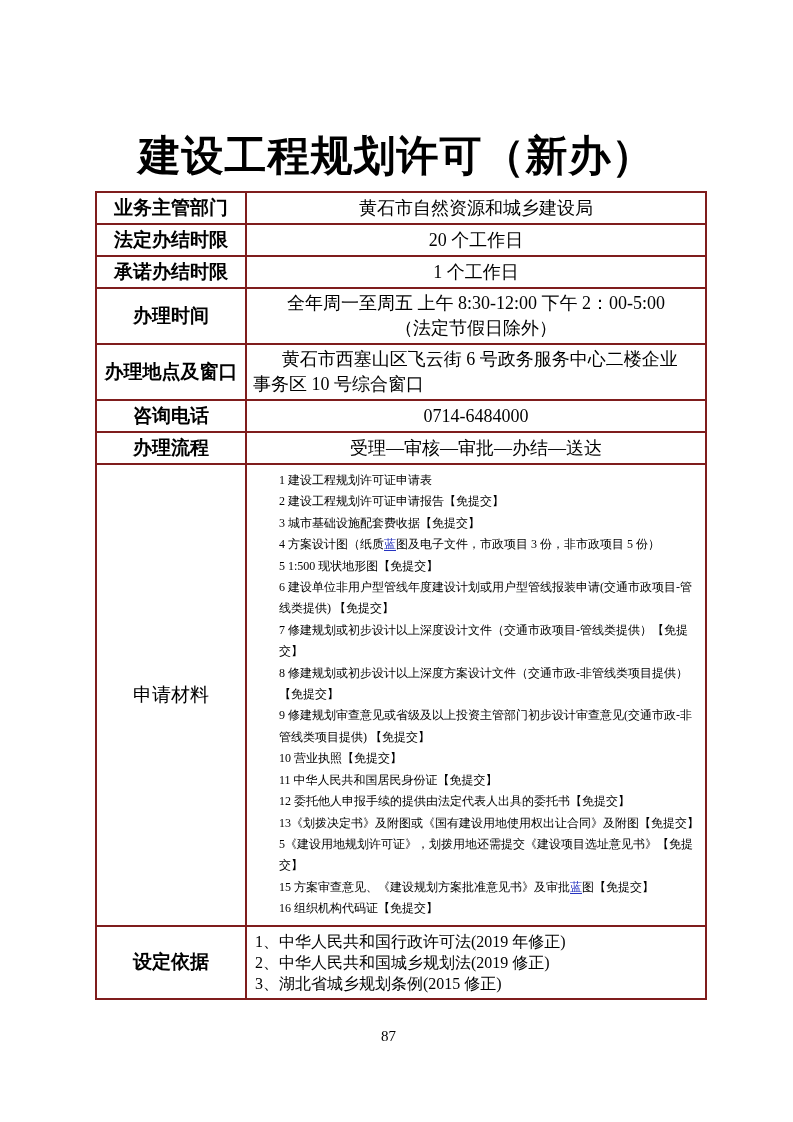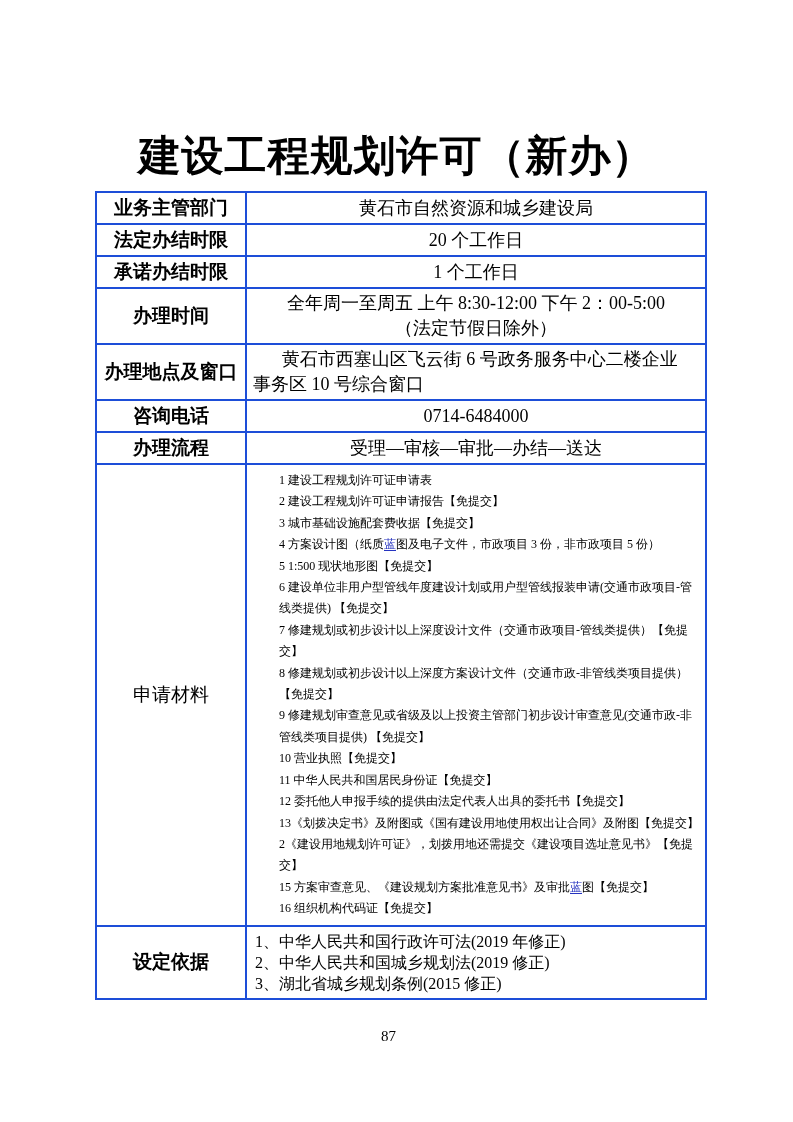--- a/index.html
+++ b/index.html
@@ -22,21 +22,21 @@
     font-family: "Liberation Serif", serif;
     letter-spacing: 1px;
   }
   table.service-table {
     margin-left: 95px;
     width: 612px;
     border-collapse: collapse;
     table-layout: fixed;
   }
   .service-table th, .service-table td {
-    border: 2px solid #1d4ed8;
+    border: 2px solid #7f1d1d;
     padding: 2px 6px;
     vertical-align: middle;
     box-sizing: border-box;
   }
   .service-table th {
     width: 150px;
     font-family: "Liberation Sans", sans-serif;
     font-weight: bold;
     font-size: 19px;
     text-align: center;
@@ -154,21 +154,21 @@
               <div class="material-item" data-name="material-item">4 方案设计图（纸质<span class="blue-char" data-name="blueprint-highlight">蓝</span>图及电子文件，市政项目 3 份，非市政项目 5 份）</div>
               <div class="material-item" data-name="material-item">5 1:500 现状地形图【免提交】</div>
               <div class="material-item" data-name="material-item">6 建设单位非用户型管线年度建设计划或用户型管线报装申请(交通市政项目-管线类提供) 【免提交】</div>
               <div class="material-item" data-name="material-item">7 修建规划或初步设计以上深度设计文件（交通市政项目-管线类提供）【免提交】</div>
               <div class="material-item" data-name="material-item">8 修建规划或初步设计以上深度方案设计文件（交通市政-非管线类项目提供）【免提交】</div>
               <div class="material-item" data-name="material-item">9 修建规划审查意见或省级及以上投资主管部门初步设计审查意见(交通市政-非管线类项目提供) 【免提交】</div>
               <div class="material-item" data-name="material-item">10 营业执照【免提交】</div>
               <div class="material-item" data-name="material-item">11 中华人民共和国居民身份证【免提交】</div>
               <div class="material-item" data-name="material-item">12 委托他人申报手续的提供由法定代表人出具的委托书【免提交】</div>
               <div class="material-item" data-name="material-item">13《划拨决定书》及附图或《国有建设用地使用权出让合同》及附图【免提交】</div>
-              <div class="material-item" data-name="material-item">2《建设用地规划许可证》，划拨用地还需提交《建设项目选址意见书》【免提交】</div>
+              <div class="material-item" data-name="material-item">5《建设用地规划许可证》，划拨用地还需提交《建设项目选址意见书》【免提交】</div>
               <div class="material-item" data-name="material-item">15 方案审查意见、《建设规划方案批准意见书》及审批<span class="blue-char" data-name="blueprint-highlight">蓝</span>图【免提交】</div>
               <div class="material-item" data-name="material-item">16 组织机构代码证【免提交】</div>
             </div>
         </td>
       </tr>
       <tr data-name="basis-row">
         <th data-name="basis-label">设定依据</th>
         <td data-name="basis-cell">
           <div id="basis-list" data-name="basis-list">
               <div class="basis-item" data-name="basis-item">1、中华人民共和国行政许可法(2019 年修正)</div>

